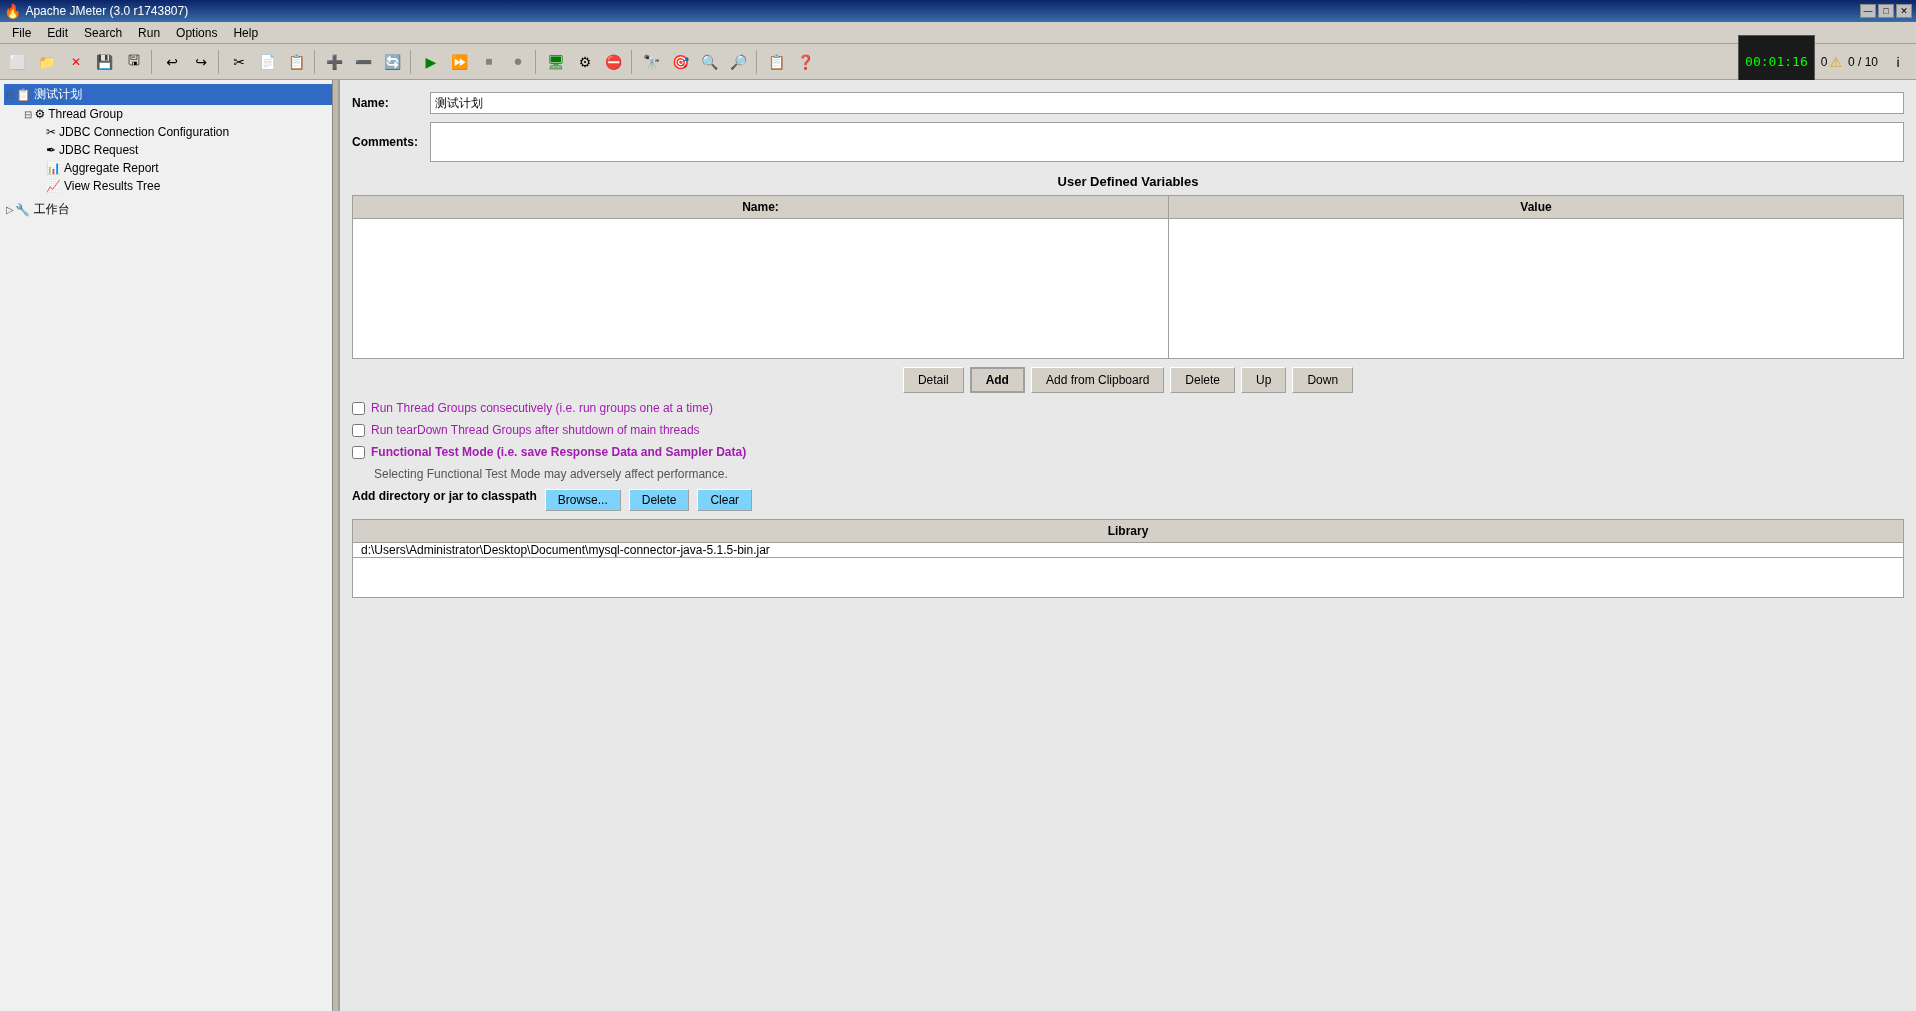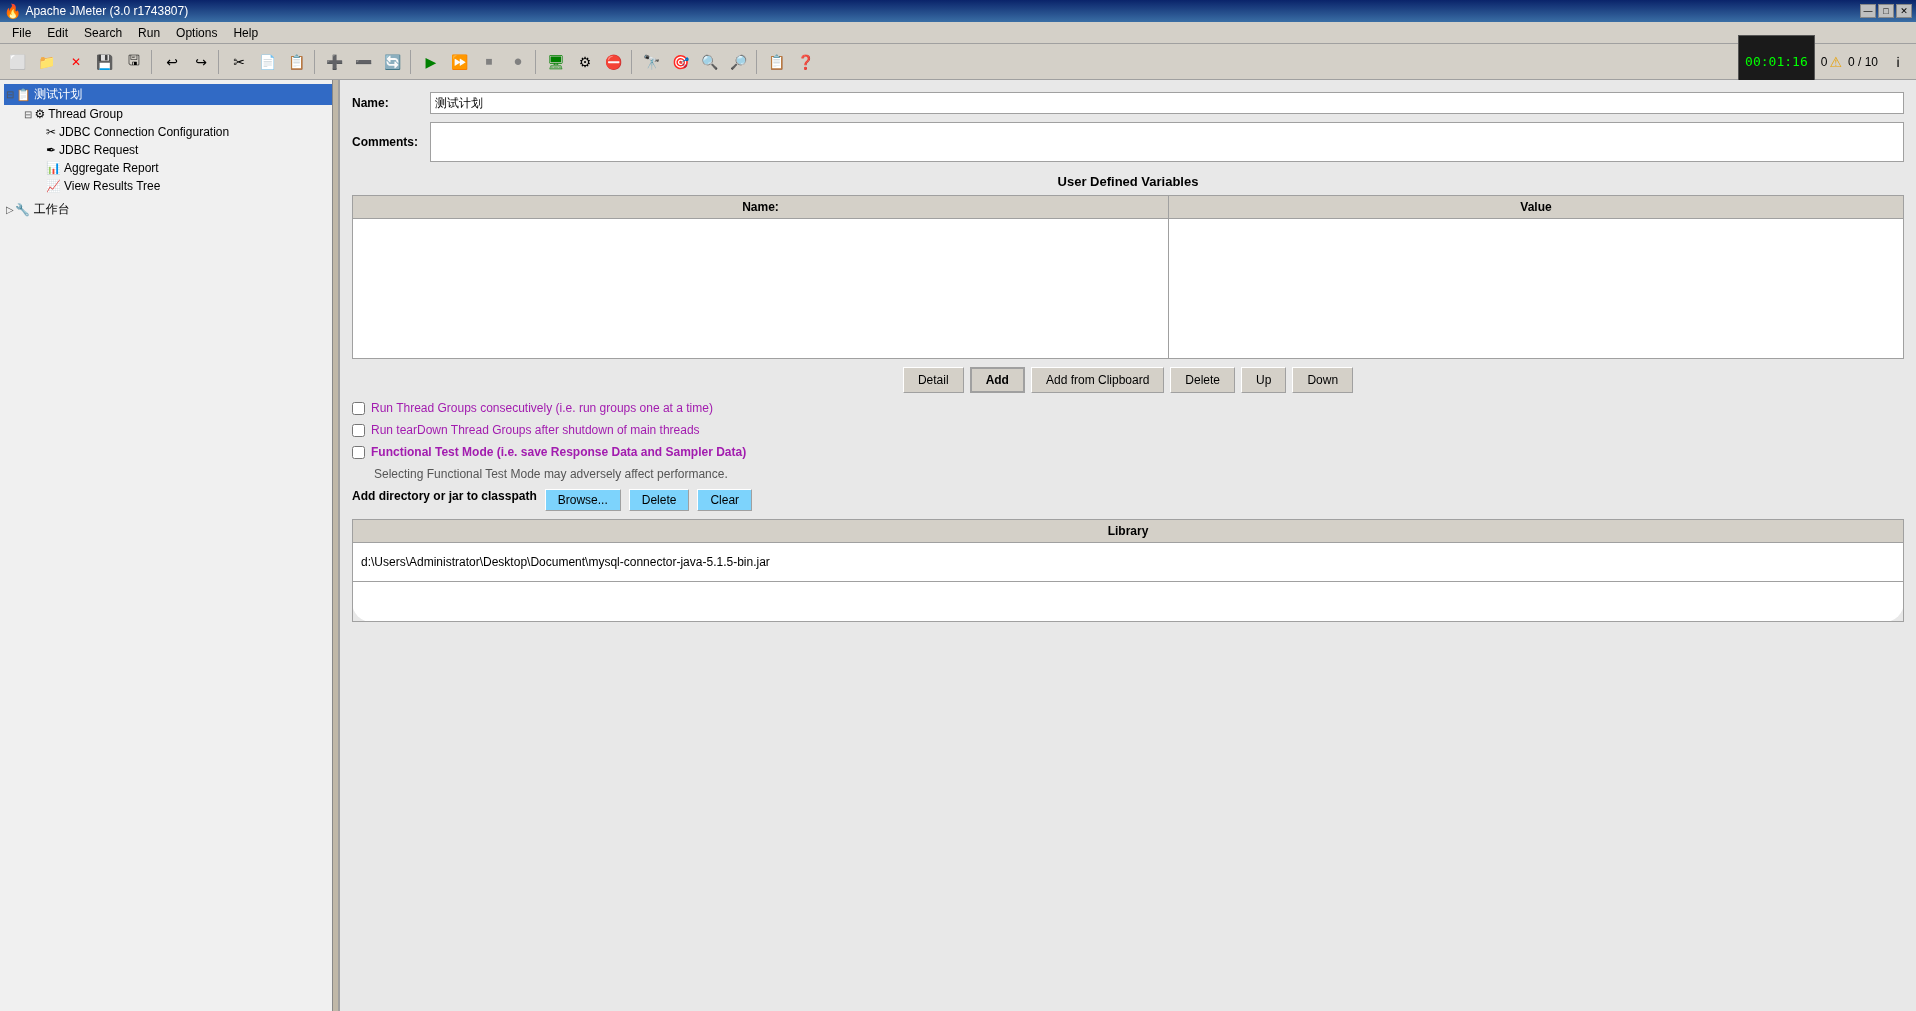--- a/index.html
+++ b/index.html
@@ -234,33 +234,32 @@
       cursor: pointer;
       font-size: 12px;
     }
 
     
     .library-table {
       width: 100%;
       border-collapse: collapse;
       background: white;
       margin-top: 6px;
-      border-radius: 20px;
     }
     .library-table th {
       background: #d4d0c8;
       border: 1px solid #a0a0a0;
       padding: 4px 8px;
       font-weight: bold;
       text-align: center;
       font-size: 12px;
     }
     .library-table td {
       border: 1px solid #a0a0a0;
-      padding: 12px 8px;
+      padding: 0 8px;
       font-size: 12px;
     }
 
     
     ::-webkit-scrollbar { width: 14px; }
     ::-webkit-scrollbar-track { background: #d4d0c8; }
     ::-webkit-scrollbar-thumb { background: #a0a0a0; border: 1px solid #888; }
 
     
     .right-edge-indicator {

